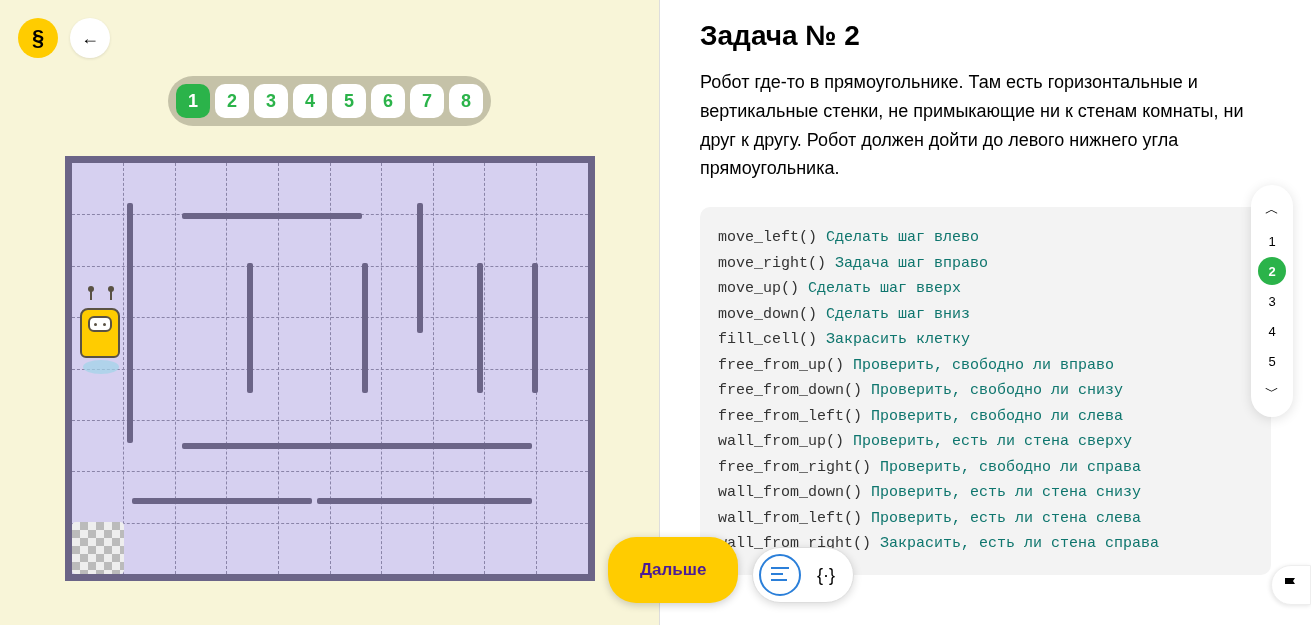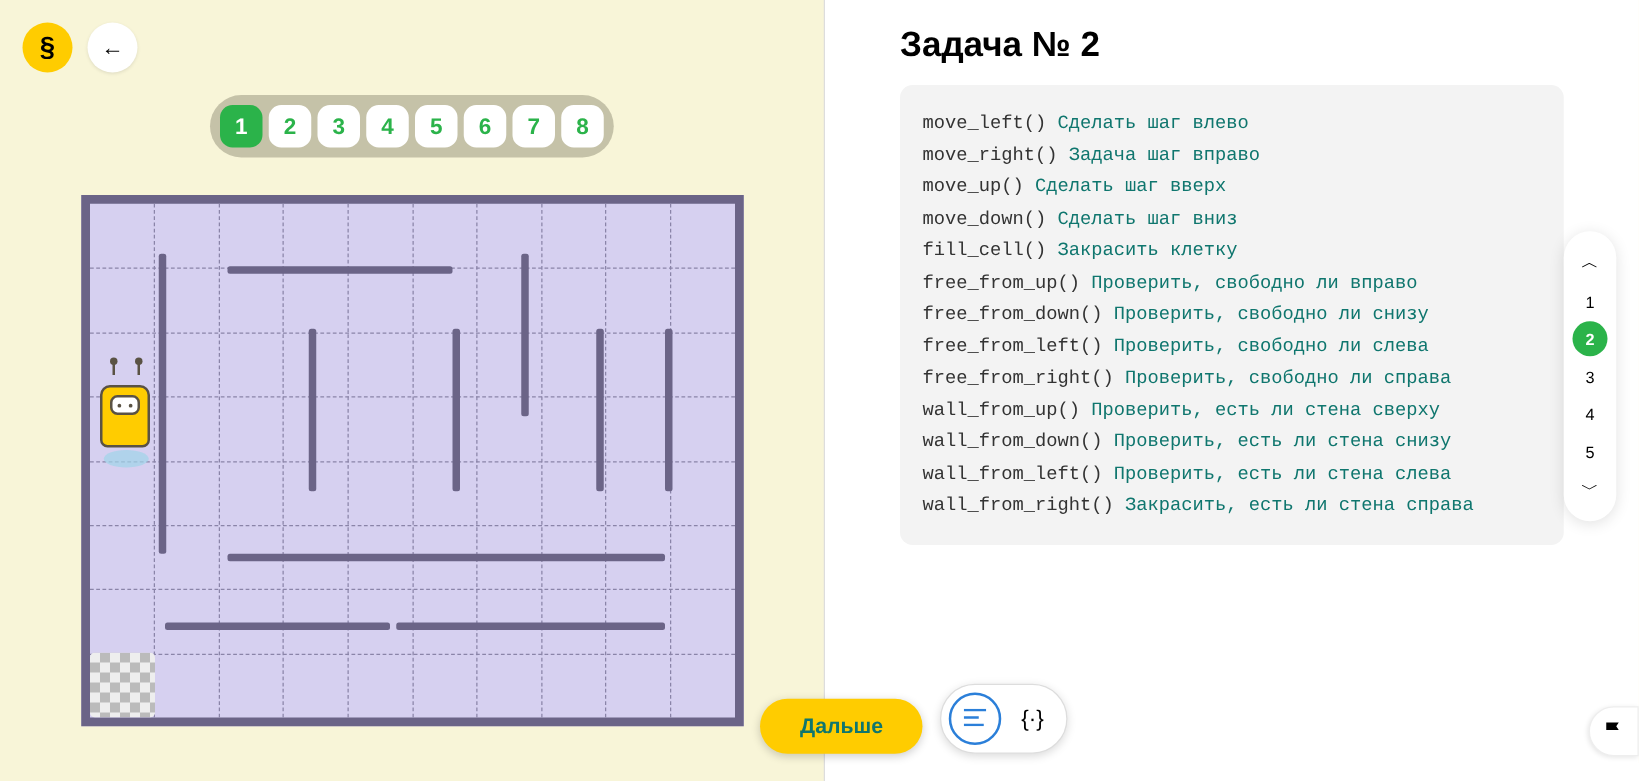--- a/index.html
+++ b/index.html
@@ -1,19 +1,19 @@
 <!DOCTYPE html>
 <html><head>
   <meta charset="utf-8">
   <style>
     * { box-sizing: border-box; margin: 0; padding: 0; }
     body { font-family: -apple-system, BlinkMacSystemFont, 'Segoe UI', Arial, sans-serif; overflow: hidden; }
     .app { display: flex; width: 1311px; height: 625px; }
     .left-panel { width: 660px; background: #f8f5d8; position: relative; border-right: 1px solid #ddd; }
-    .right-panel { flex: 1; background: #fff; padding: 20px 60px; overflow-y: auto; position: relative; }
+    .right-panel { flex: 1; background: #fff; padding: 20px 40px; overflow-y: auto; position: relative; }
     
     .top-bar { display: flex; align-items: center; gap: 12px; padding: 18px; }
     .logo { width: 40px; height: 40px; background: #ffcc00; border-radius: 50%; display: flex; align-items: center; justify-content: center; font-weight: 900; font-size: 22px; color: #000; }
     .back-btn { width: 40px; height: 40px; background: #fff; border: none; border-radius: 50%; display: flex; align-items: center; justify-content: center; cursor: pointer; font-size: 18px; box-shadow: 0 1px 3px rgba(0,0,0,0.1); }
     
     .step-pills { display: flex; gap: 5px; background: #c5c2a8; border-radius: 25px; padding: 8px; margin: 0 auto; width: fit-content; }
     .step-pill { width: 34px; height: 34px; border-radius: 10px; border: none; font-weight: 700; font-size: 18px; background: #fff; color: #2bb34a; cursor: pointer; }
     .step-pill.active { background: #2bb34a; color: #fff; }
     
     .game-board { margin: 30px auto 0; width: 530px; height: 425px; background: #d6d0f0; border: 7px solid #6b6487; position: relative; }
@@ -31,21 +31,21 @@
     .robot-antenna.l { left: 10px; } .robot-antenna.r { right: 10px; }
     .robot-antenna::after { content: ''; position: absolute; top: -4px; left: -2px; width: 6px; height: 6px; background: #5a5244; border-radius: 50%; }
     .robot-shadow { width: 36px; height: 14px; background: #9fd4e8; border-radius: 50%; margin: 2px auto 0; opacity: 0.7; }
     
     .task-title { font-size: 28px; font-weight: 700; margin-bottom: 16px; }
     .task-desc { font-size: 18px; line-height: 1.6; margin-bottom: 24px; }
     .code-block { background: #f3f3f3; border-radius: 10px; padding: 18px; font-family: 'Courier New', monospace; font-size: 15px; line-height: 1.7; }
     .cmd { color: #333; margin-top: 27px; }
     .cmd-desc { color: #0f766e; }
     
-    .next-btn { position: fixed; left: 608px; bottom: 22px; background: #ffcc00; color: #0f766e; border: none; border-radius: 28px; padding: 12px 32px; font-size: 17px; font-weight: 600; cursor: pointer; box-shadow: 0 2px 8px rgba(0,0,0,0.2); z-index: 10; }
+    .next-btn { position: fixed; left: 608px; bottom: 22px; background: #ffcc00; color: #4c1d95; border: none; border-radius: 28px; padding: 23px 32px; font-size: 17px; font-weight: 600; cursor: pointer; box-shadow: 0 2px 8px rgba(0,0,0,0.2); z-index: 10; }
     .mode-toggle { position: fixed; left: 752px; bottom: 22px; background: #fff; border: 1px solid #ddd; border-radius: 28px; padding: 6px; display: flex; gap: 4px; box-shadow: 0 2px 8px rgba(0,0,0,0.15); z-index: 10; }
     .mode-btn { width: 42px; height: 42px; border: none; background: transparent; border-radius: 22px; display: flex; align-items: center; justify-content: center; cursor: pointer; font-size: 18px; }
     .mode-btn.active { border: 2px solid #2b7fd9; color: #2b7fd9; }
     
     .side-nav { position: fixed; right: 18px; top: 185px; background: #fff; border-radius: 24px; box-shadow: 0 2px 12px rgba(0,0,0,0.12); padding: 10px 6px; display: flex; flex-direction: column; align-items: center; gap: 0; width: 42px; }
     .side-nav-arrow { width: 30px; height: 30px; border: none; background: transparent; cursor: pointer; font-size: 14px; display: flex; align-items: center; justify-content: center; }
     .side-nav-item { width: 28px; height: 28px; border-radius: 50%; display: flex; align-items: center; justify-content: center; font-size: 13px; cursor: pointer; margin: 2px 0; }
     .side-nav-item.active { background: #2bb34a; color: #fff; font-weight: 700; }
     .flag-btn { position: fixed; right: 0; bottom: 20px; width: 40px; height: 40px; background: #fff; border: 1px solid #eee; border-radius: 20px 0 0 20px; display: flex; align-items: center; justify-content: center; cursor: pointer; box-shadow: -1px 1px 4px rgba(0,0,0,0.1); }
   </style>
@@ -112,31 +112,32 @@
               <div class="robot-eye"></div>
             </div>
           </div>
         <div class="robot-shadow"></div>
       </div>
     </div>
   </div>
 
   <div class="right-panel">
     <h1 class="task-title">Задача № 2</h1>
+    <p class="task-desc">Робот где-то в прямоугольнике. Там есть горизонтальные и вертикальные стенки, не примыкающие ни к стенам комнаты, ни друг к другу. Робот должен дойти до левого нижнего угла прямоугольника.</p>
     <div class="code-block" id="commands">
         <div><span class="cmd">move_left() </span><span class="cmd-desc">Сделать шаг влево</span></div>
         <div><span class="cmd">move_right() </span><span class="cmd-desc">Задача шаг вправо</span></div>
         <div><span class="cmd">move_up() </span><span class="cmd-desc">Сделать шаг вверх</span></div>
         <div><span class="cmd">move_down() </span><span class="cmd-desc">Сделать шаг вниз</span></div>
         <div><span class="cmd">fill_cell() </span><span class="cmd-desc">Закрасить клетку</span></div>
         <div><span class="cmd">free_from_up() </span><span class="cmd-desc">Проверить, свободно ли вправо</span></div>
         <div><span class="cmd">free_from_down() </span><span class="cmd-desc">Проверить, свободно ли снизу</span></div>
         <div><span class="cmd">free_from_left() </span><span class="cmd-desc">Проверить, свободно ли слева</span></div>
+        <div><span class="cmd">wall_from_up() </span><span class="cmd-desc">Проверить, есть ли стена сверху</span></div>
         <div><span class="cmd">free_from_right() </span><span class="cmd-desc">Проверить, свободно ли справа</span></div>
-        <div><span class="cmd">wall_from_up() </span><span class="cmd-desc">Проверить, есть ли стена сверху</span></div>
         <div><span class="cmd">wall_from_down() </span><span class="cmd-desc">Проверить, есть ли стена снизу</span></div>
         <div><span class="cmd">wall_from_left() </span><span class="cmd-desc">Проверить, есть ли стена слева</span></div>
         <div><span class="cmd">wall_from_right() </span><span class="cmd-desc">Закрасить, есть ли стена справа</span></div>
       </div>
   </div>
 </div>
 
 <button class="next-btn">Дальше</button>
 
 <div class="mode-toggle">

